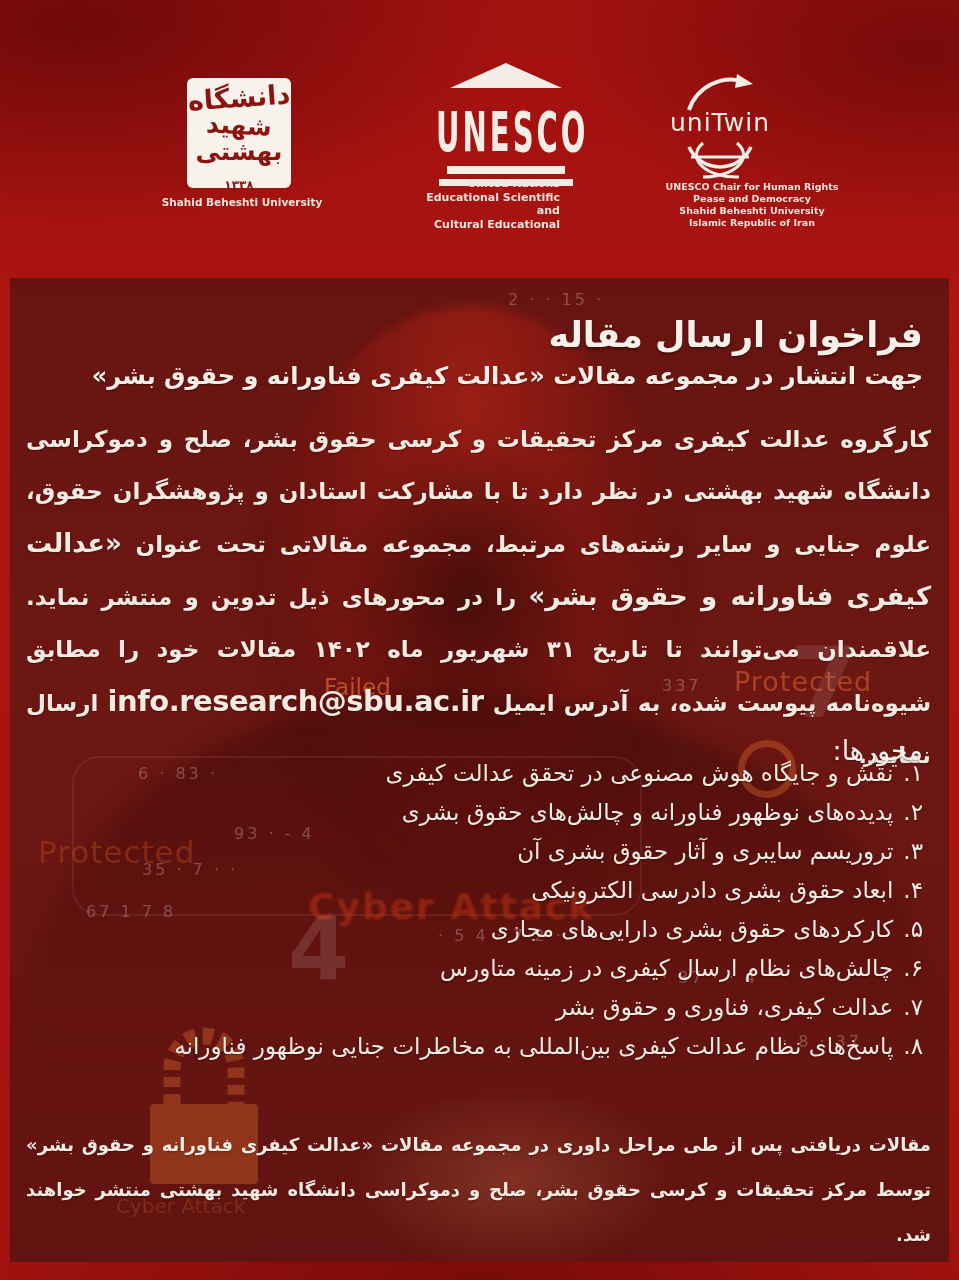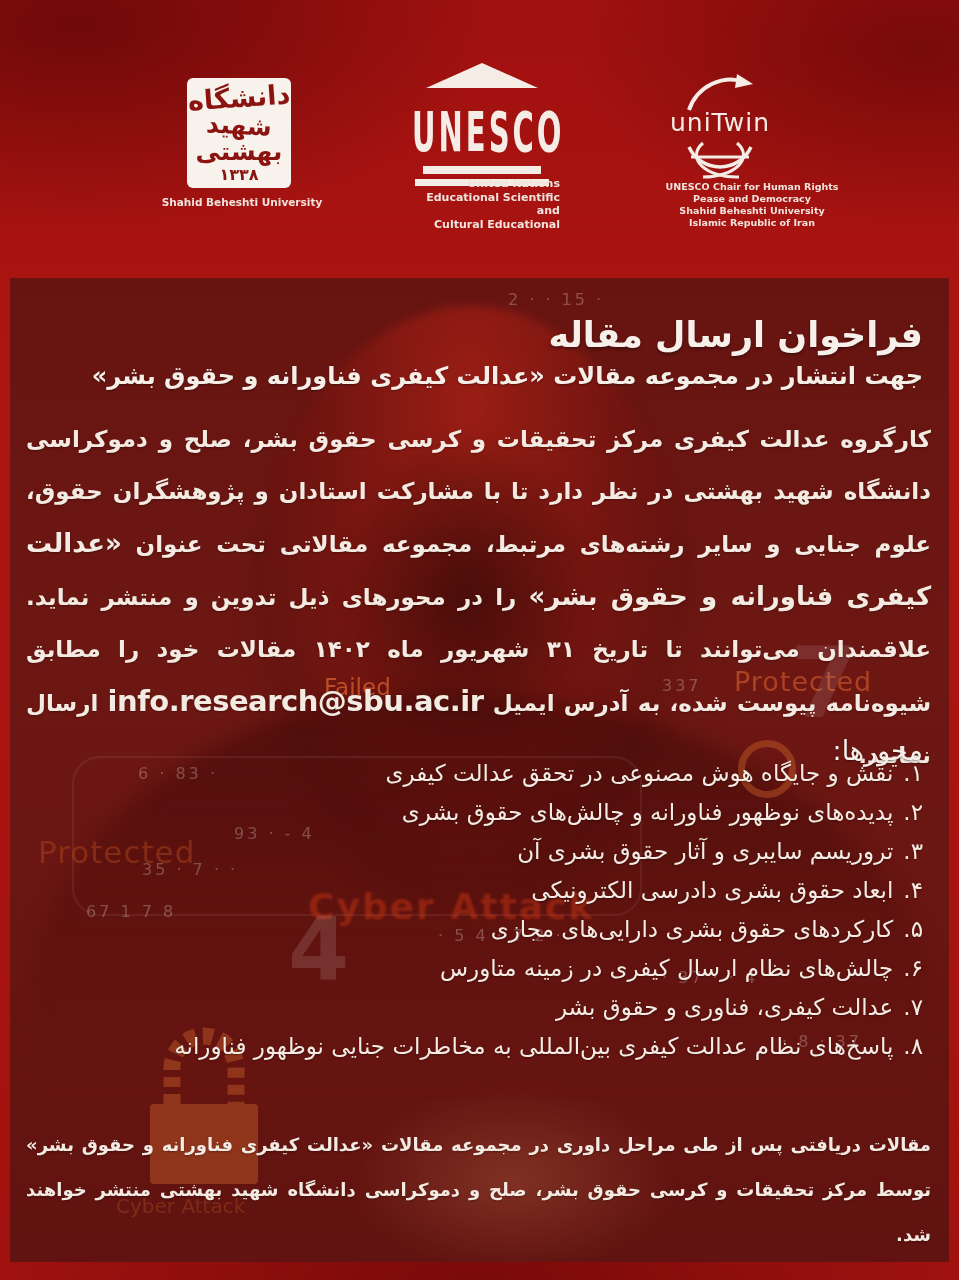--- a/index.html
+++ b/index.html
@@ -11,24 +11,24 @@
       radial-gradient(ellipse 700px 200px at 50% 100%, rgba(70,2,0,.45), transparent 75%),
       linear-gradient(180deg,#a01110 0%, #ad1511 30%, #a31210 100%);
     font-family:"DejaVu Sans", sans-serif;
   }
   
   .sbu-box{position:absolute; left:187px; top:78px; width:104px; height:110px; background:#f7f2ec;
     border-radius:6px; color:#8c1410; text-align:center; line-height:1; padding-top:6px; box-sizing:border-box;}
   .sbu-box .l1{font-size:27px; font-weight:bold; transform:rotate(-4deg);}
   .sbu-box .l2{font-size:25px; font-weight:bold; margin-top:2px; transform:rotate(3deg);}
   .sbu-box .l3{font-size:25px; font-weight:bold; margin-top:1px;}
-  .sbu-box .yr{font-size:16px; font-weight:bold; margin-top:3px;}
+  .sbu-box .yr{font-size:12px; font-weight:bold; margin-top:15px;}
   .sbu-caption{position:absolute; left:147px; top:196px; width:190px; text-align:center;
     color:#f2e3dc; font-size:10.5px; font-weight:bold;}
-  .unesco{position:absolute; left:412px; top:63px; width:140px; text-align:center;}
+  .unesco{position:absolute; left:436px; top:63px; width:140px; text-align:center;}
   .unesco .roof{width:0; height:0; margin:0 auto; border-left:56px solid transparent;
     border-right:56px solid transparent; border-bottom:25px solid #f5ece5;}
   .unesco .cols{color:#f5ece5; font-size:29px; letter-spacing:3px; font-weight:bold;
     transform:scaleY(1.9); transform-origin:top; margin-top:12px; height:66px;}
   .unesco .bar1{width:118px; height:8px; background:#f5ece5; margin:0 auto;}
   .unesco .bar2{width:134px; height:7px; background:#f5ece5; margin:5px auto 0;}
   .unesco-caption{position:absolute; left:408px; top:177px; width:152px; text-align:right;
     color:#f2e3dc; font-size:11px; line-height:13.5px; font-weight:bold;}
   .unitwin{position:absolute; left:655px; top:72px; width:130px; color:#f5ece5; text-align:center;}
   .unitwin svg{display:block; margin:0 auto;}

